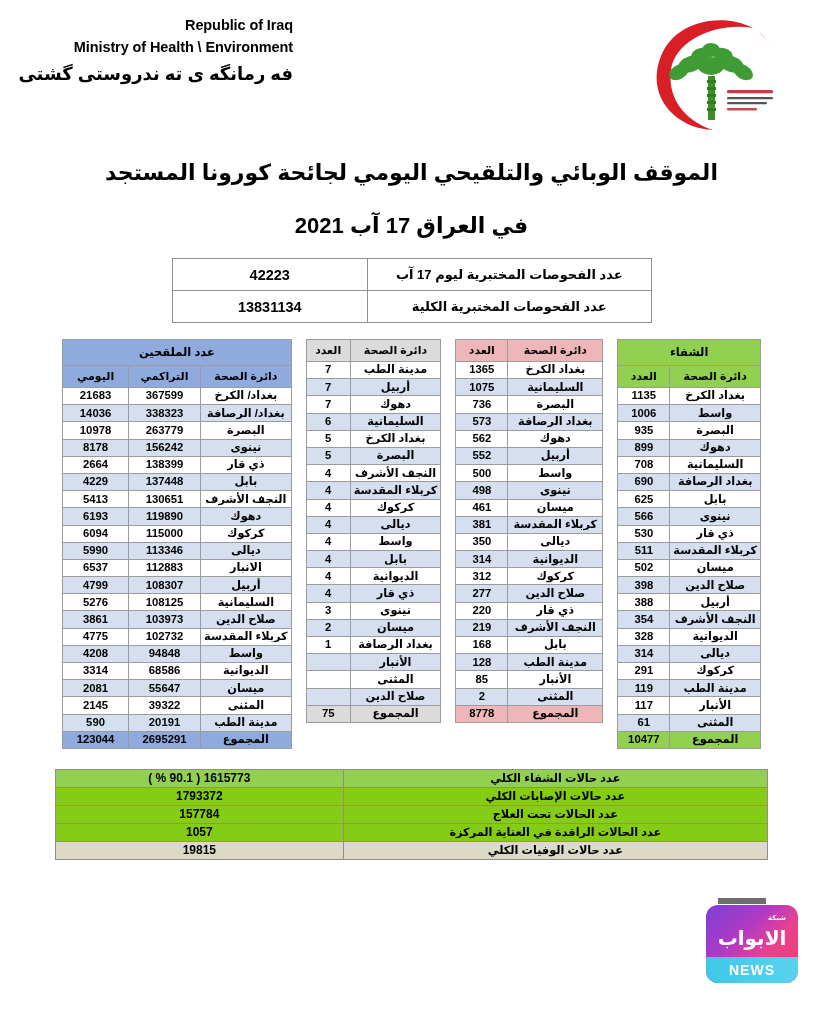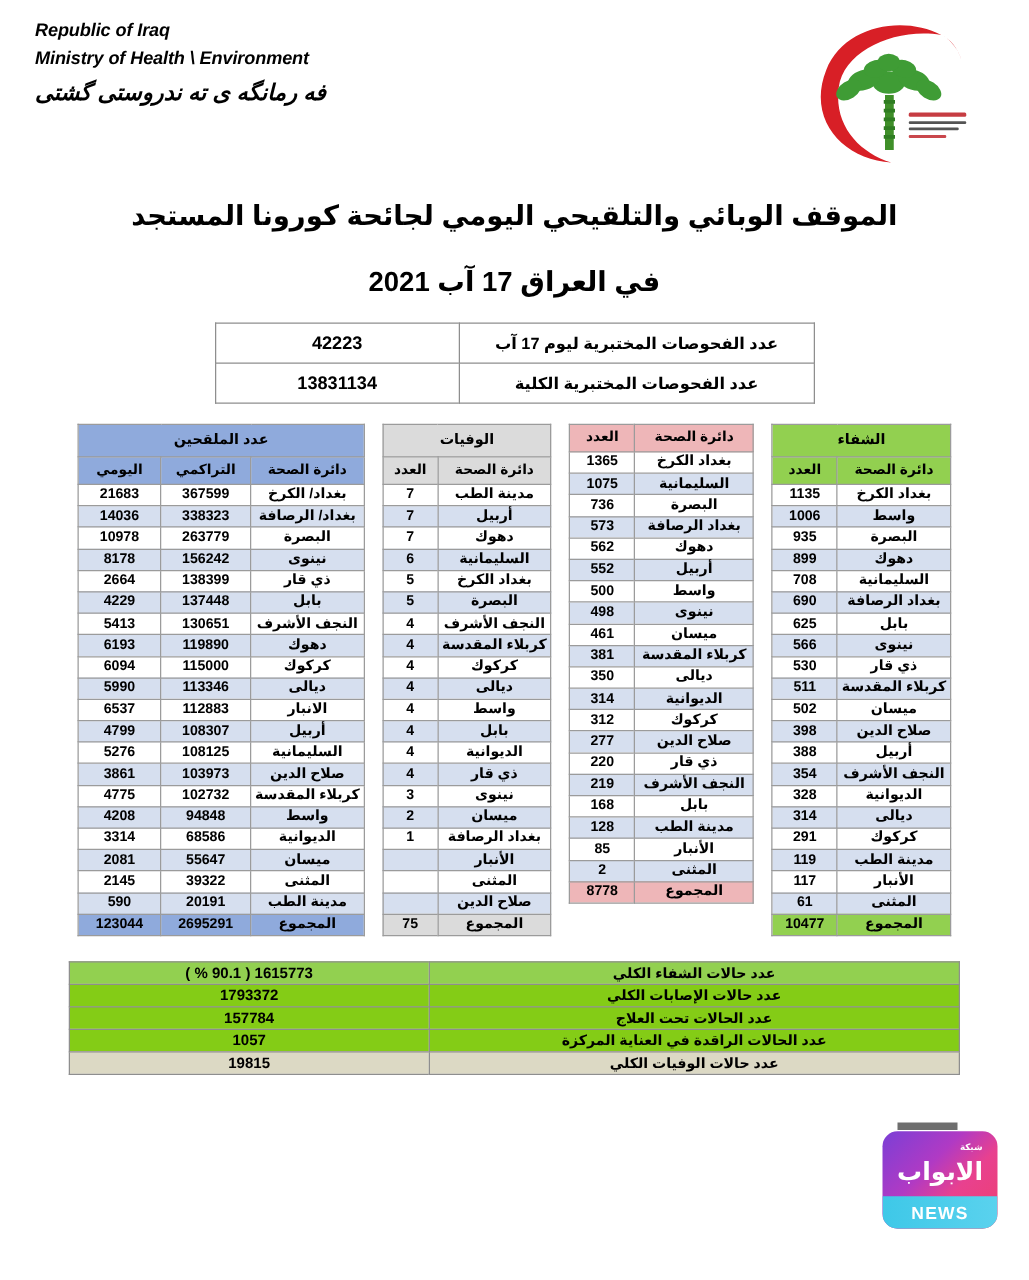--- a/index.html
+++ b/index.html
@@ -24,23 +24,22 @@
     align-items: flex-start;
     justify-content: space-between;
     padding: 14px 28px 0 28px;
     box-sizing: border-box;
     width: 823px;
   }
   .hdr-col {
     width: 265px;
   }
   .hdr-left {
-    text-align: left;
+    text-align: right;
     direction: ltr;
-    font-style: italic;
   }
   .hdr-right {
     text-align: center;
     direction: rtl;
   }
   .hdr-left .ln {
     font-weight: bold;
     font-size: 14.5px;
     line-height: 1.55;
     letter-spacing: -0.1px;
@@ -456,23 +455,20 @@
           <td class="name c-blue">المجموع</td>
           <td class="num cum c-blue">2695291</td>
           <td class="num day c-blue">123044</td>
         </tr>
       </tbody>
   </table>
 
   <table class="dt t-death">
     <thead>
       <tr>
-        <th class="maintitle c-gray" colspan="2">الوفيات</th>
-      </tr>
-      <tr>
         <th class="sub c-gray n">دائرة الصحة</th>
         <th class="sub c-gray c">العدد</th>
       </tr>
     </thead>
     <tbody>
         <tr class="odd">
           <td class="name">مدينة الطب</td>
           <td class="num">7</td>
         </tr>
         <tr class="even">

